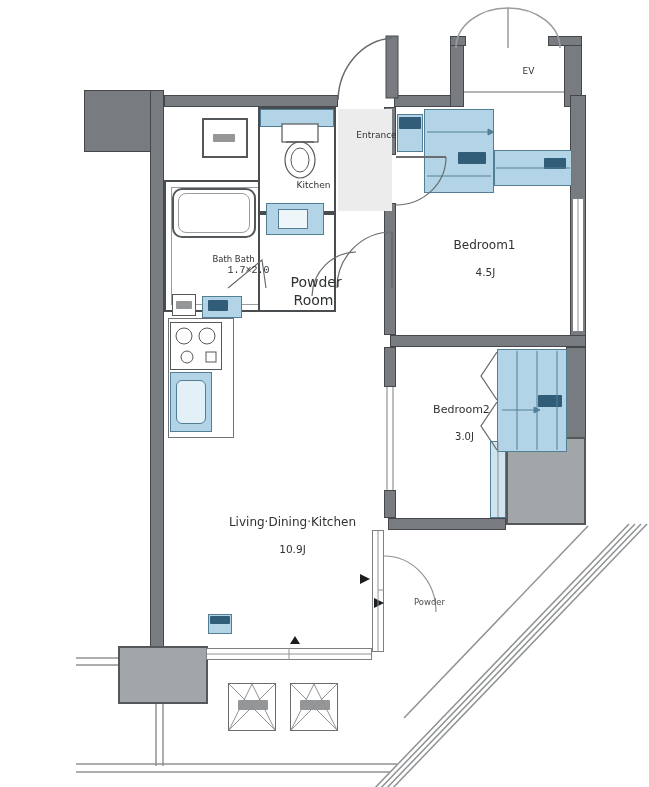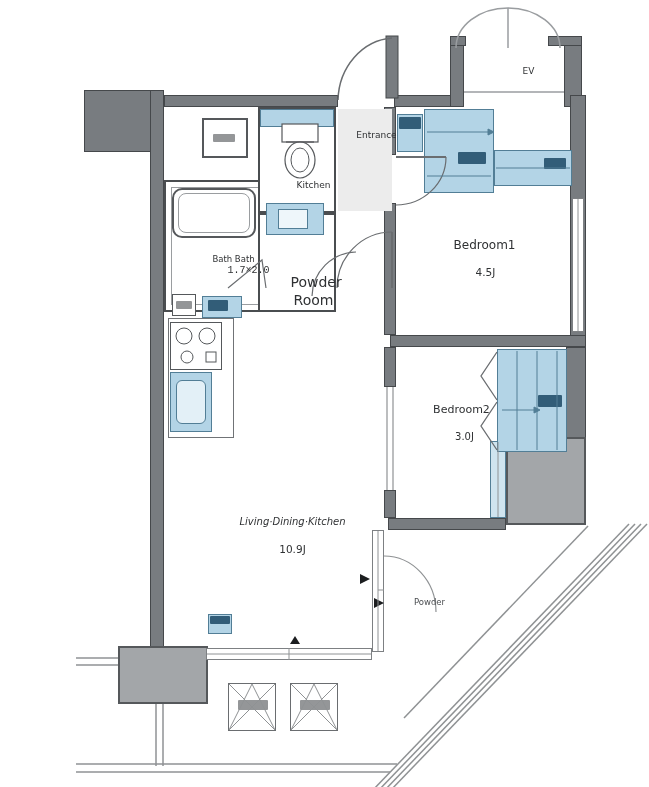--- a/index.html
+++ b/index.html
@@ -200,17 +200,17 @@
   <div class="lbl" style="left:298px;top:186px;font-size:9px;">Kitchen</div>
   <div class="lbl" style="left:361px;top:136px;font-size:9px;text-align:center;">Entrance</div>
   <div class="lbl" style="left:513px;top:72px;font-size:9px;">EV</div>
   <div class="lbl" style="left:469px;top:245px;font-size:12px;">Bedroom1</div>
   <div class="lbl" style="left:470px;top:273px;font-size:10.5px;">4.5J</div>
   <div class="lbl" style="left:446px;top:410px;font-size:11px;">Bedroom2</div>
   <div class="lbl" style="left:449px;top:437px;font-size:10px;">3.0J</div>
   <div class="lbl" style="left:218px;top:259px;font-size:8.5px;">Bath Bath</div>
   <div class="lbl" style="left:233px;top:271px;font-size:10px;font-family:Liberation Mono, monospace;">1.7×2.0</div>
   <div class="lbl wrap" style="left:298px;top:263px;font-size:14px;width:46px;margin-top:28px;">Powder Room</div>
-  <div class="lbl" style="left:277px;top:522px;font-size:10px;font-style:italic;">Living·Dining·Kitchen</div>
+  <div class="lbl" style="left:277px;top:522px;font-size:12px;">Living·Dining·Kitchen</div>
   <div class="lbl" style="left:277px;top:550px;font-size:10.5px;">10.9J</div>
   <div class="lbl" style="left:414px;top:602px;font-size:8.5px;color:#4a4d50;">Powder</div>
 
 </div>
 
 </body></html>

